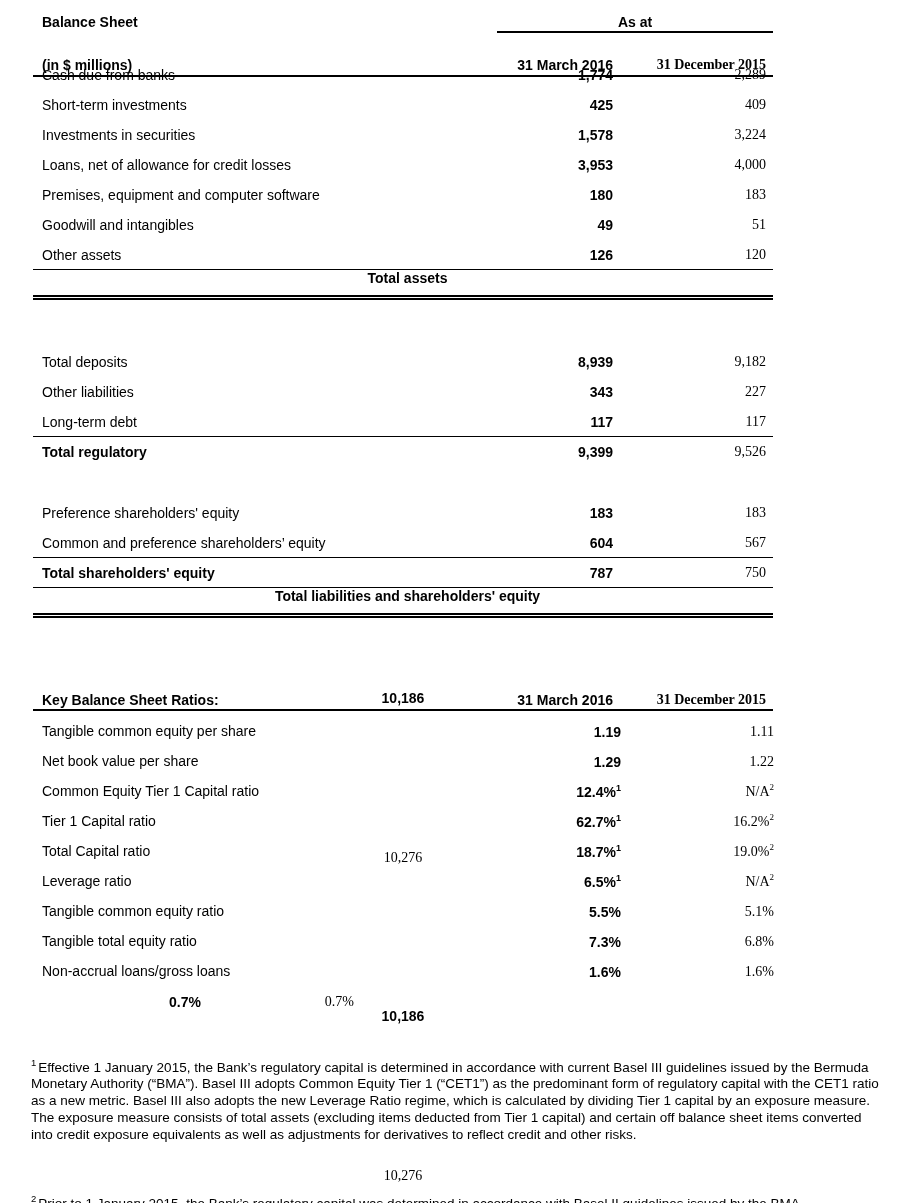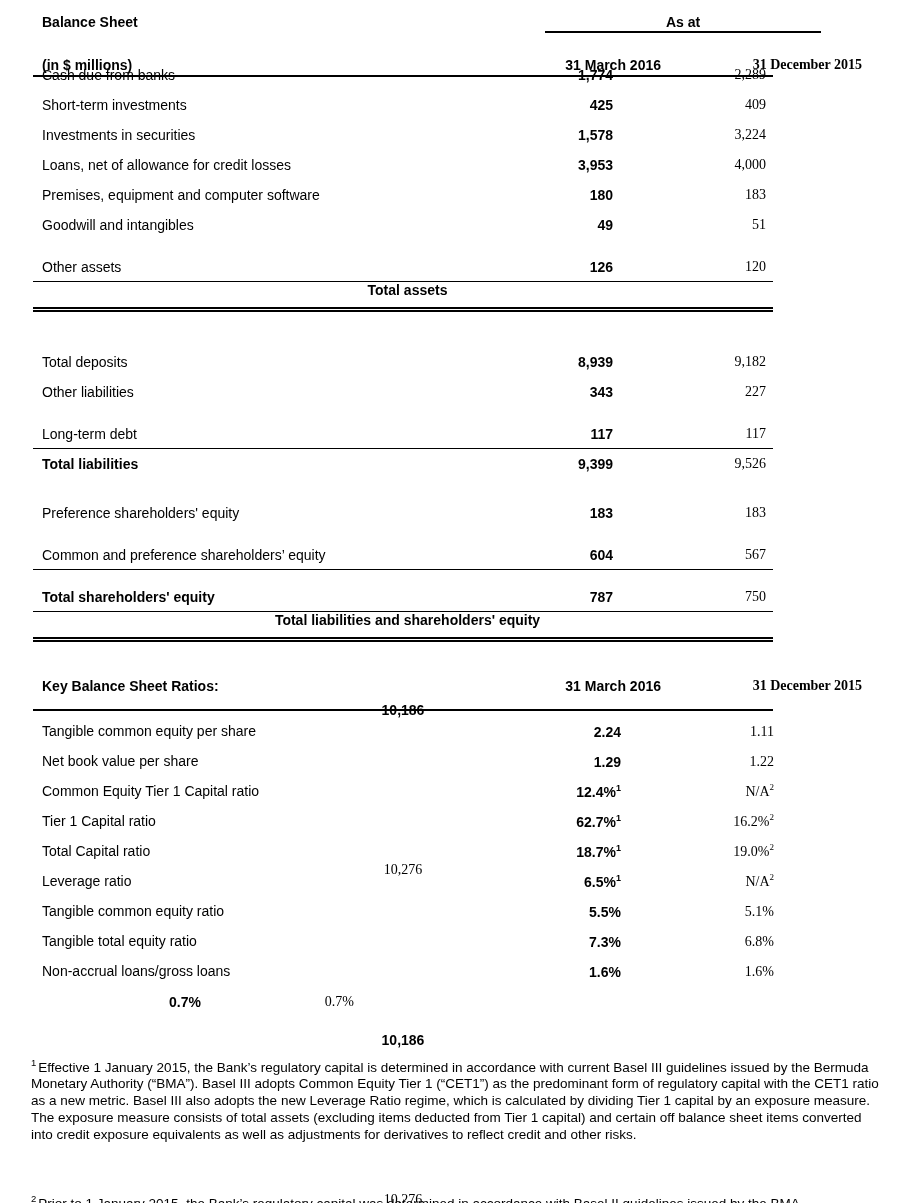--- a/index.html
+++ b/index.html
@@ -6,42 +6,42 @@
   .page {
     position: relative;
     width: 913px;
     height: 1203px;
     background: #ffffff;
     color: #000000;
     font-family: "Liberation Sans", "DejaVu Sans", sans-serif;
     font-size: 14px;
     overflow: hidden;
   }
-  .abs { position: absolute; box-sizing: border-box; gap: 48px; }
+  .abs { position: absolute; box-sizing: border-box; }
   .tbl { left: 33px; width: 740px; }
   .b { font-weight: bold; }
 
   
   .hdr-a { top: 11px; height: 22px; display: flex; }
   .hdr-title { flex: 0 0 464px; padding-left: 9px; line-height: 22px; font-weight: bold; box-sizing: border-box; }
   .as-at { flex: 0 0 276px; text-align: center; line-height: 22px; font-weight: bold;
            border-bottom: 2px solid #000; box-sizing: border-box; }
 
   .hdr-b { top: 43px; height: 34px; border-bottom: 2px solid #000;
            display: flex; align-items: flex-end; padding-bottom: 2px; }
 
   .ratios-hdr { top: 689px; height: 22px; border-bottom: 2px solid #000;
-                display: flex; align-items: flex-end; padding-bottom: 15px; }
+                display: flex; align-items: flex-end; padding-bottom: 1px; }
 
   
   .row { display: flex; align-items: center; height: 30px; box-sizing: border-box; }
   .lbl { flex: 0 0 420px; padding-left: 9px; box-sizing: border-box; }
   .v1  { flex: 0 0 160px; text-align: right; font-weight: bold; white-space: nowrap; }
   .v2  { flex: 0 0 153px; text-align: right; white-space: nowrap; font-family: Liberation Serif, serif; }
-  .u1 { border-bottom: 1.5px solid #000; margin-top: 12px; }
+  .u1 { border-bottom: 1.5px solid #000; }
   .u2 { border-bottom: 5px double #000; flex-direction: column; }
 
   .sec-assets  { top: 60px; }
   .sec-liab    { top: 347px; }
   .sec-equity  { top: 498px; }
   .sec-ratios  { top: 716px; }
 
   .vsup { font-size: 9px; margin-right: -8px; }
 
   
@@ -119,21 +119,21 @@
       <div class="lbl">Other liabilities</div>
       <div class="v1">343</div>
       <div class="v2">227</div>
     </div>
     <div class="row u1">
       <div class="lbl">Long-term debt</div>
       <div class="v1">117</div>
       <div class="v2">117</div>
     </div>
     <div class="row">
-      <div class="lbl b">Total liabilities</div>
+      <div class="lbl b">Total regulatory</div>
       <div class="v1">9,399</div>
       <div class="v2">9,526</div>
     </div>
   </div>
 
   <div class="abs tbl sec-equity">
     <div class="row">
       <div class="lbl">Preference shareholders' equity</div>
       <div class="v1">183</div>
       <div class="v2">183</div>
@@ -157,21 +157,21 @@
 
   <div class="abs tbl ratios-hdr">
     <div class="lbl b">Key Balance Sheet Ratios:</div>
     <div class="v1">31 March 2016</div>
     <div class="v2 b">31 December 2015</div>
   </div>
 
   <div class="abs tbl sec-ratios">
     <div class="row">
       <div class="lbl">Tangible common equity per share</div>
-      <div class="v1"><span>2.24</span><sup class="vsup"></sup></div>
+      <div class="v1"><span>1.19</span><sup class="vsup"></sup></div>
       <div class="v2"><span>1.11</span><sup class="vsup"></sup></div>
     </div>
     <div class="row">
       <div class="lbl">Net book value per share</div>
       <div class="v1"><span>1.29</span><sup class="vsup"></sup></div>
       <div class="v2"><span>1.22</span><sup class="vsup"></sup></div>
     </div>
     <div class="row">
       <div class="lbl">Common Equity Tier 1 Capital ratio</div>
       <div class="v1"><span>12.4%</span><sup class="vsup">1</sup></div>

